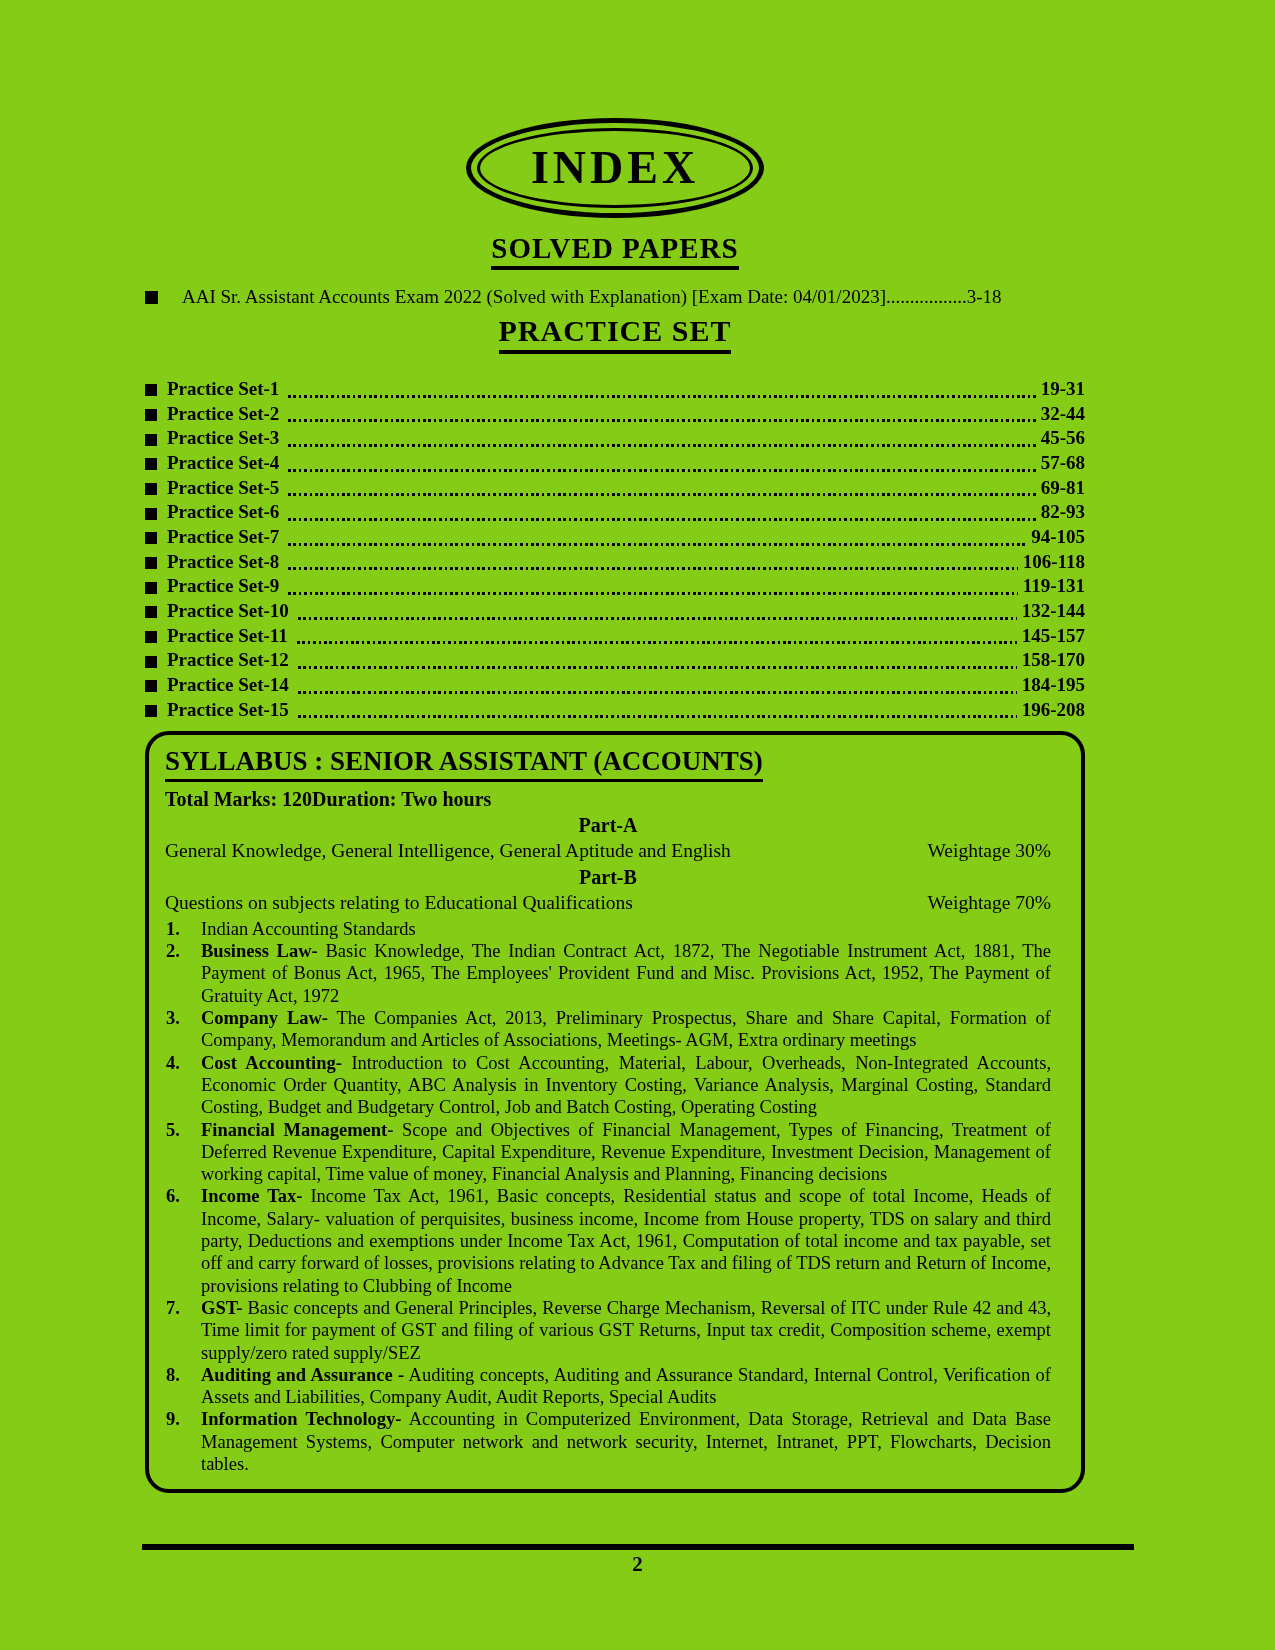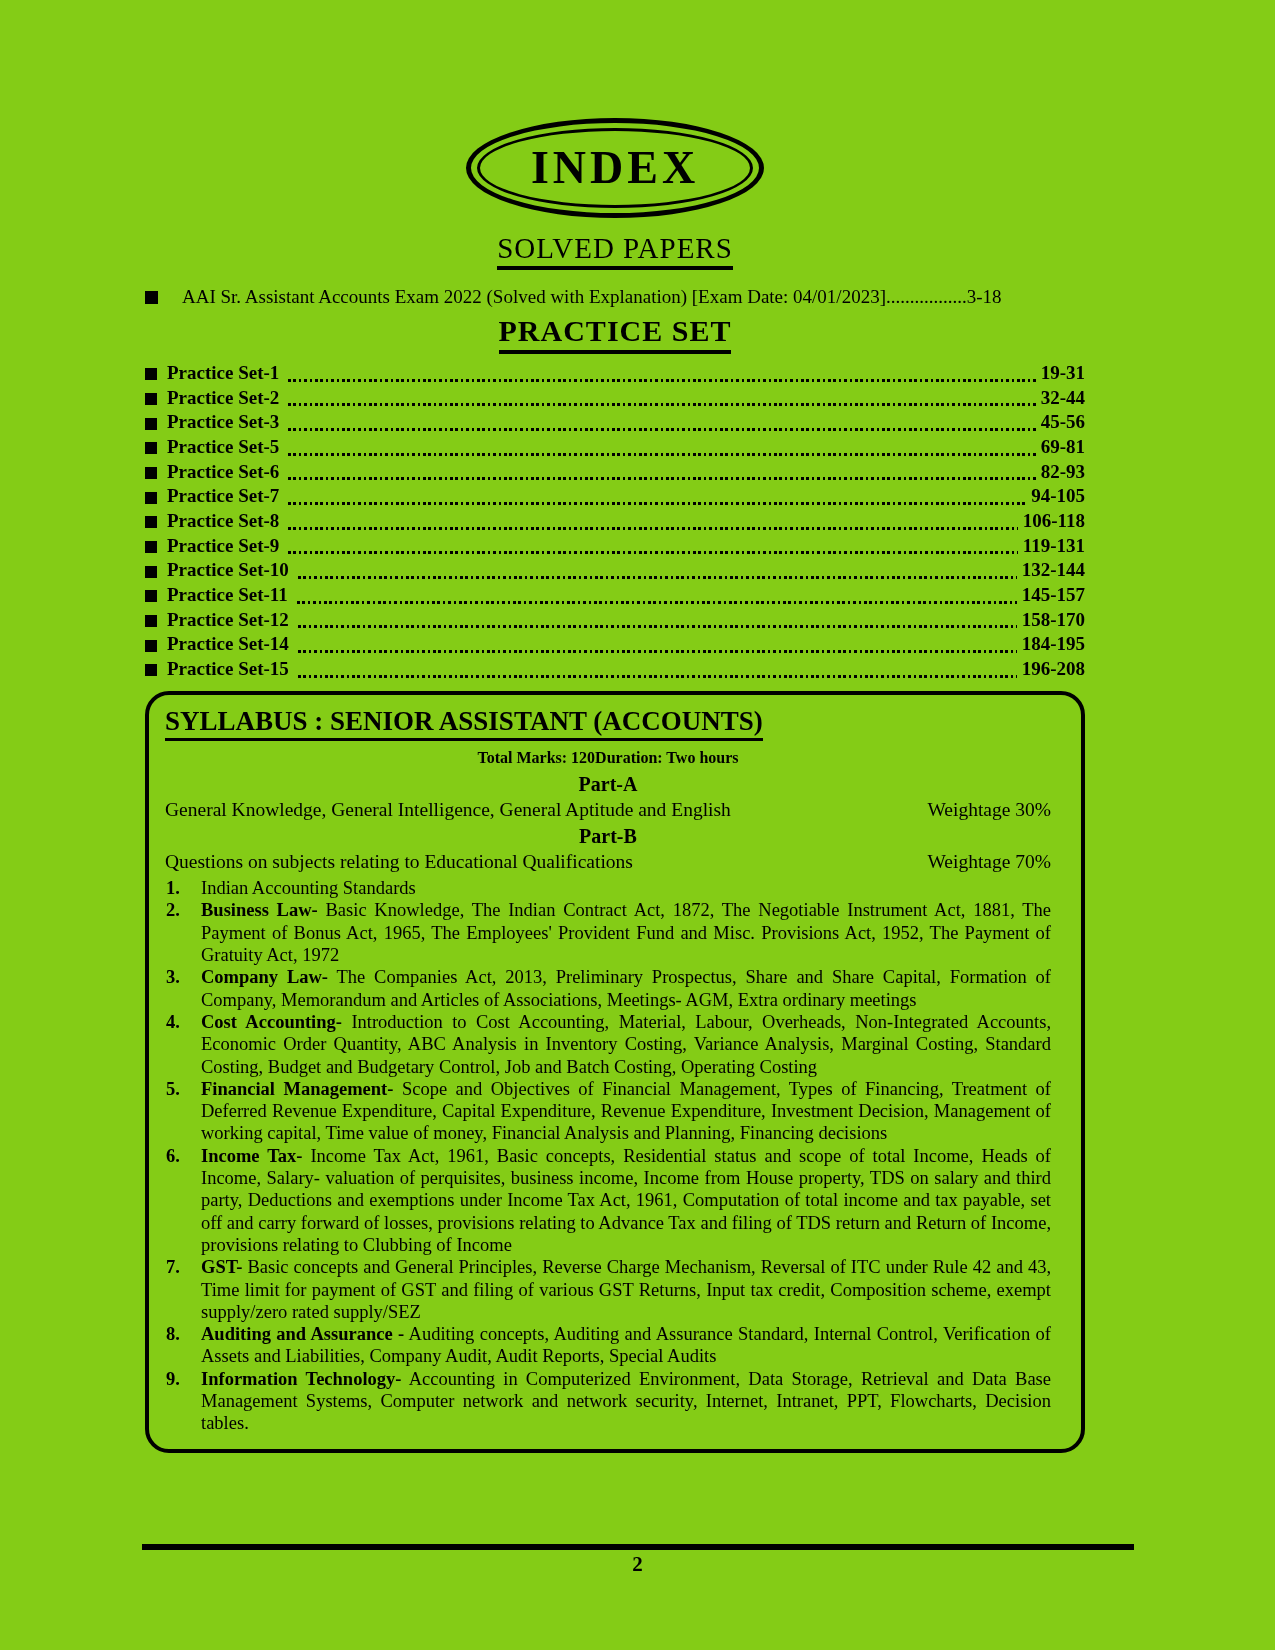--- a/index.html
+++ b/index.html
@@ -9,23 +9,23 @@
 
   
   .oval-outer{width:298px;height:100px;border:5px solid #000;border-radius:50%;
     margin:118px auto 0;display:flex;align-items:center;justify-content:center;box-sizing:border-box;}
   .oval-inner{width:276px;height:80px;border:3px solid #000;border-radius:50%;
     display:flex;align-items:center;justify-content:center;box-sizing:border-box;}
   .oval-text{font-size:46px;font-weight:bold;letter-spacing:4px;line-height:1;}
 
   .center{text-align:center;}
   .h-solved{margin-top:14px;}
-  .h-solved span{display:inline-block;font-size:29px;font-weight:normal;letter-spacing:1px;
+  .h-solved span{display:inline-block;font-size:29px;font-weight:bold;letter-spacing:1px;
     border-bottom:4px solid #000;padding-bottom:1px;line-height:1.15;}
-  .h-practice{margin-top:6px;margin-bottom:8px;}
+  .h-practice{margin-top:6px;margin-bottom:24px;}
   .h-practice span{display:inline-block;font-size:30px;font-weight:bold;letter-spacing:1px;
     border-bottom:4px solid #000;padding-bottom:1px;line-height:1.15;}
 
   
   .sp-row{display:flex;align-items:baseline;margin-top:16px;font-size:19px;font-weight:normal;}
   .sp-row .sq{align-self:center;margin-right:24px;}
   .sq{display:inline-block;width:13px;height:13px;background:#000;flex:0 0 auto;}
 
   
   .p-list{margin-top:4px;}
@@ -35,21 +35,21 @@
   .leader{flex:1;height:3px;align-self:flex-end;margin:0 5px 5px 9px;
     background-image:repeating-linear-gradient(to right,#000 0 2.6px,transparent 2.6px 5.4px);}
   .p-pages{font-size:19px;font-weight:bold;white-space:nowrap;}
 
   
   .syl-box{margin-top:8px;border:4px solid #000;border-radius:24px;box-sizing:border-box;
     width:940px;padding:8px 30px 14px 16px;min-height:712px;}
   .syl-title{text-align:left;margin:2px 0 4px 0;}
   .syl-title span{display:inline-block;font-size:27px;font-weight:bold;border-bottom:3px solid #000;
     padding-bottom:1px;line-height:1.2;}
-  .syl-meta{display:flex;justify-content:center;font-size:16px;font-weight:bold;line-height:26px;}
+  .syl-meta{display:flex;justify-content:flex-start;font-size:20px;font-weight:bold;line-height:26px;}
   .part-head{text-align:center;font-size:20px;font-weight:bold;line-height:26px;}
   .part-row{display:flex;justify-content:space-between;font-size:19.5px;line-height:26px;}
 
   .topics{margin-top:2px;}
   .topic{position:relative;padding-left:36px;font-size:18.5px;line-height:22.3px;text-align:justify;}
   .topic-num{position:absolute;left:1px;font-weight:bold;}
   .topic-title{font-weight:bold;}
 
   
   .footer-bar{position:absolute;left:142px;top:1544px;width:992px;height:6px;background:#000;}
@@ -94,20 +94,26 @@
           <span class="sq"></span>
           <span class="p-label">Practice Set-2</span>
           <span class="leader"></span>
           <span class="p-pages">32-44</span>
         </div>
         <div class="p-row">
           <span class="sq"></span>
           <span class="p-label">Practice Set-3</span>
           <span class="leader"></span>
           <span class="p-pages">45-56</span>
+        </div>
+        <div class="p-row">
+          <span class="sq"></span>
+          <span class="p-label">Practice Set-4</span>
+          <span class="leader"></span>
+          <span class="p-pages">57-68</span>
         </div>
         <div class="p-row">
           <span class="sq"></span>
           <span class="p-label">Practice Set-5</span>
           <span class="leader"></span>
           <span class="p-pages">69-81</span>
         </div>
         <div class="p-row">
           <span class="sq"></span>
           <span class="p-label">Practice Set-6</span>

